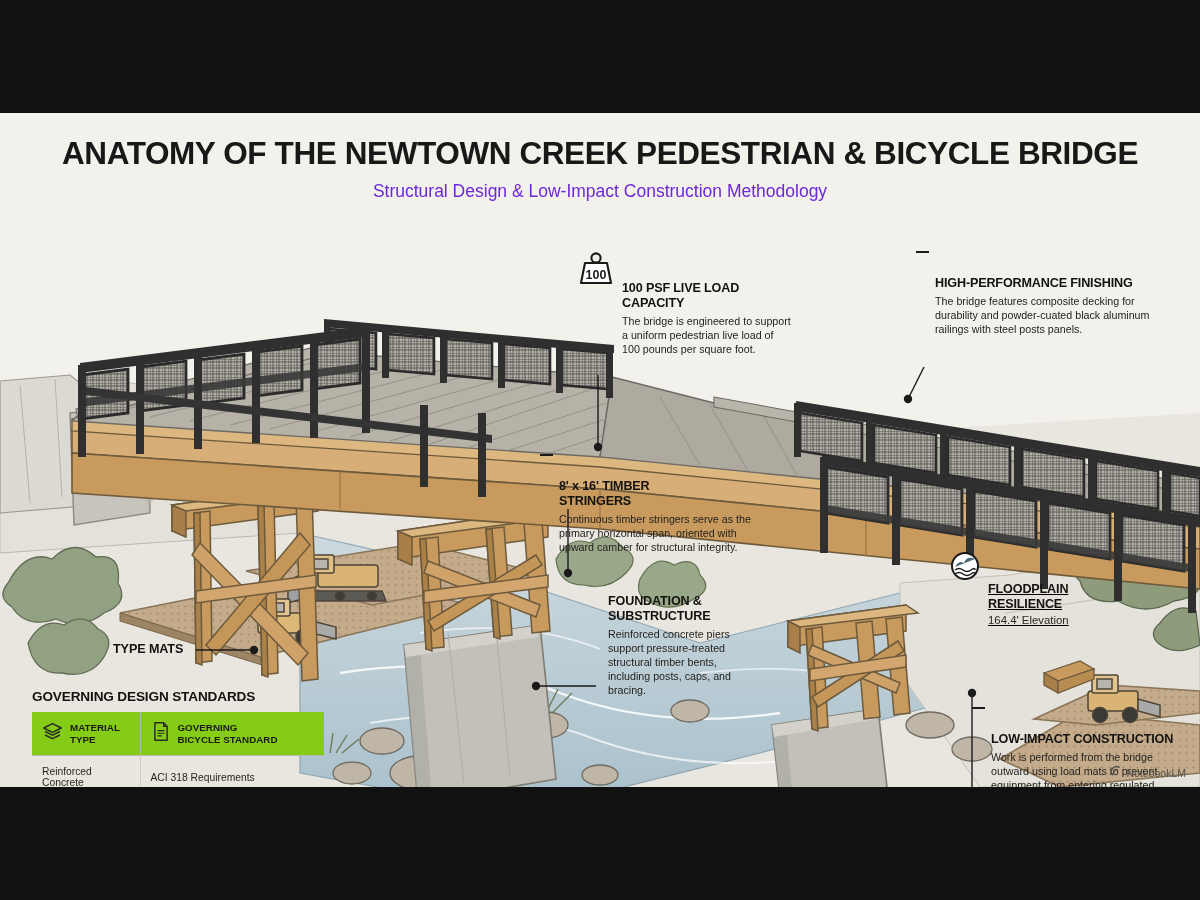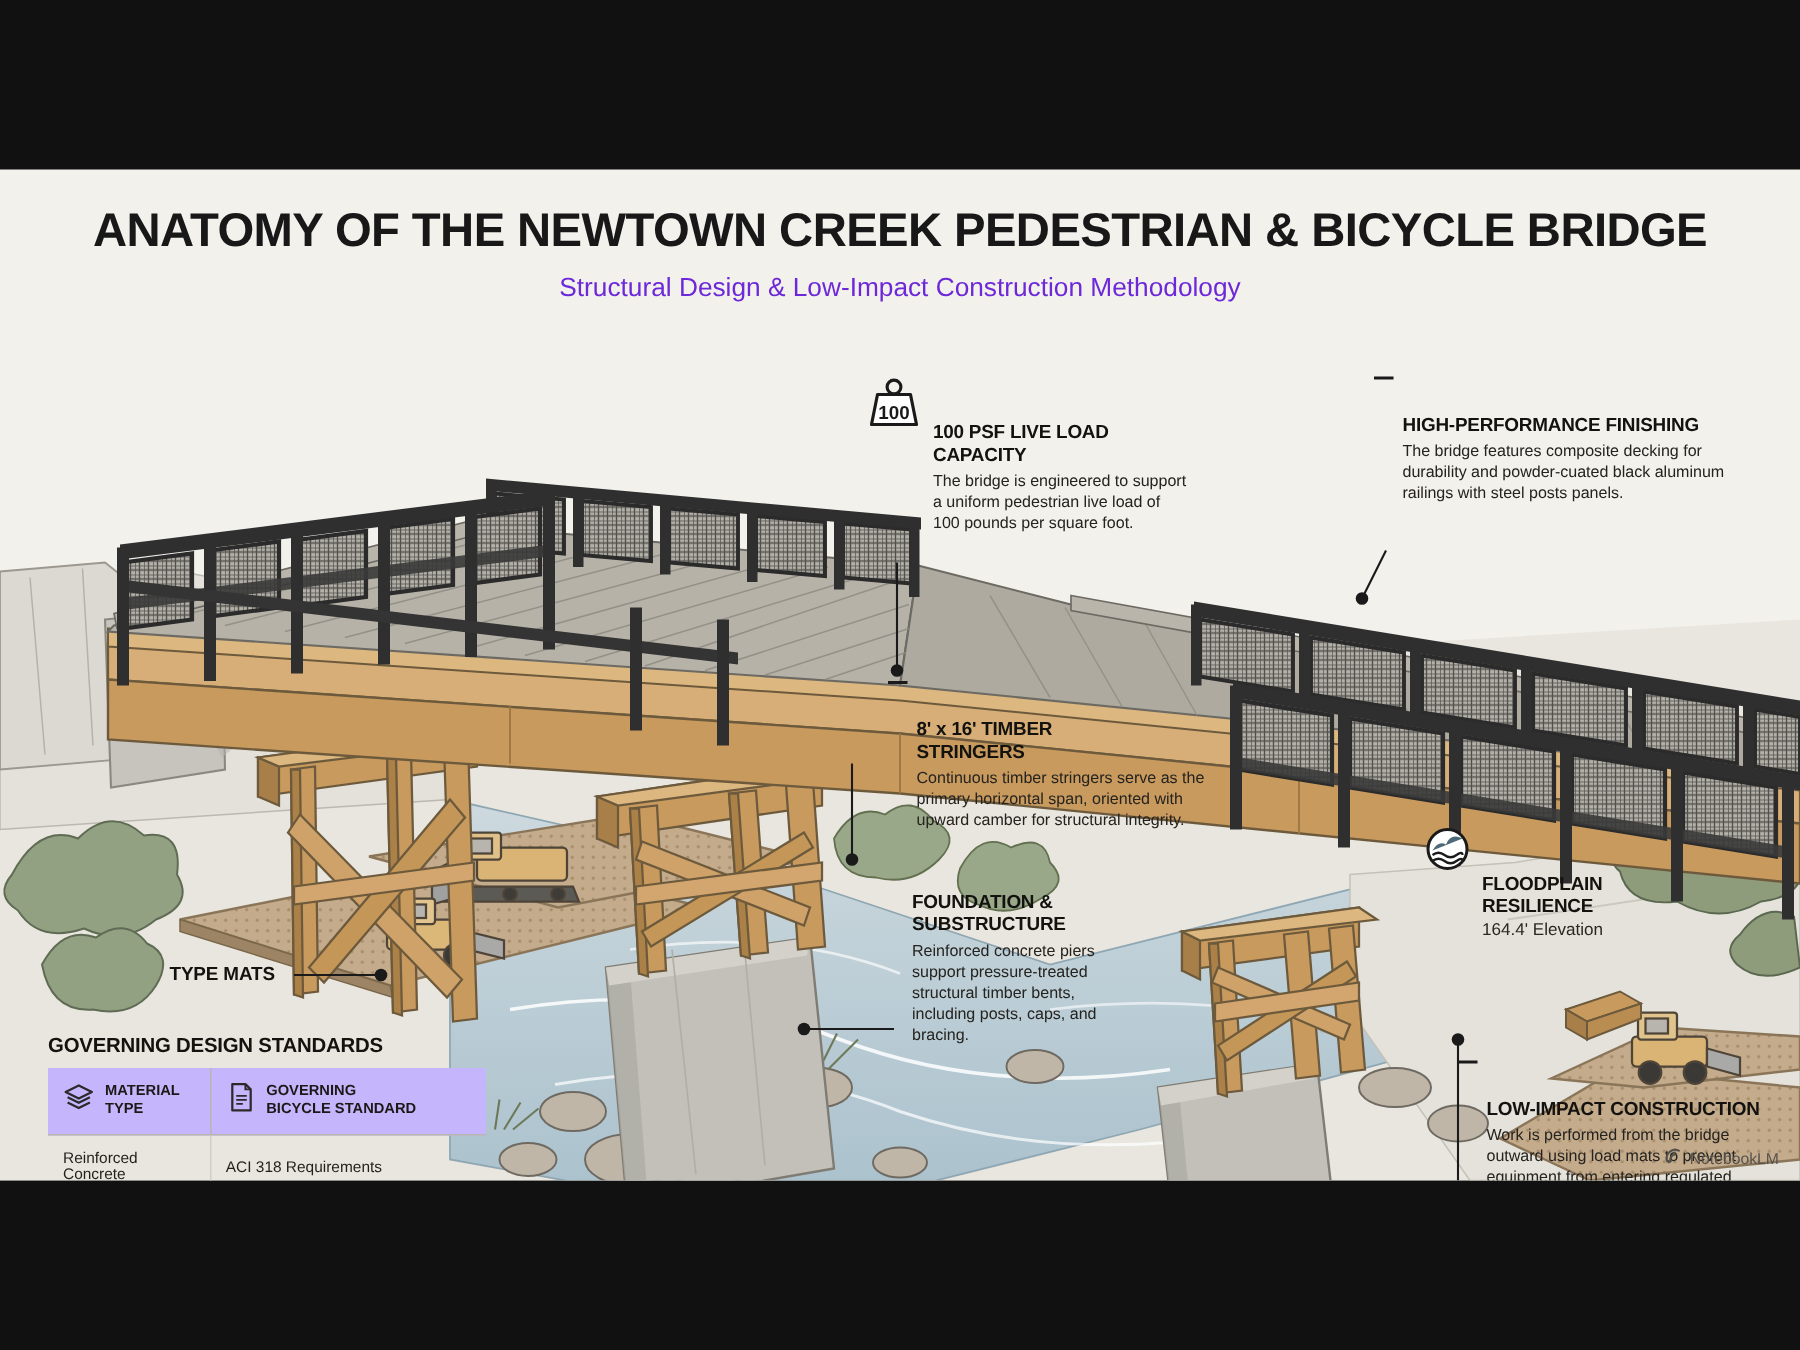--- a/index.html
+++ b/index.html
@@ -60,21 +60,21 @@
   }
 
   
   #std-table { position: absolute; left: 32px; top: 576px; width: 292px; }
   #std-title {
     font-size: 13.6px; font-weight: 800; color: #14120f;
     letter-spacing: -0.15px; margin-bottom: 8px;
   }
   table { border-collapse: collapse; width: 292px; }
   thead td {
-    background: #c4b5fd; padding: 9px 9px 9px 10px; vertical-align: middle;
+    background: #84cc16; padding: 9px 9px 9px 10px; vertical-align: middle;
     border-bottom: 1px solid #b8b6af;
   }
   .th-wrap { display: flex; align-items: center; gap: 7px; }
   .th-text { font-size: 9.8px; font-weight: 800; color: #1b1916; line-height: 1.18; }
   tbody td {
     padding: 10px 9px 10px 10px; font-size: 10.3px; color: #221f1c;
     border-bottom: 1px solid #cfcdc6; font-weight: 500;
   }
   tbody tr td:first-child { border-right: 1px solid #cfcdc6; width: 108px; }
   thead td:first-child { border-right: 1px solid #b8b6af; width: 108px; }
@@ -451,36 +451,36 @@
     <div class="callout" style="left:916px; top:132px; width:262px;">
       <div class="co-row">
         <div class="co-dash"></div>
         <div>
           <div class="co-head">HIGH-PERFORMANCE FINISHING</div>
           <div class="co-body" style="max-width:228px;">The bridge features composite decking for durability and powder-cuated black aluminum railings with steel posts panels.</div>
         </div>
       </div>
     </div>
 
-    <div class="callout" style="left:592px; top:335px; width:220px;">
+    <div class="callout" style="left:540px; top:335px; width:220px;">
       <div class="co-row">
         <div class="co-dash"></div>
         <div>
           <div class="co-head" style="max-width:110px;">8' x 16' TIMBER STRINGERS</div>
           <div class="co-body" style="max-width:200px;">Continuous timber stringers serve as the primary horizontal span, oriented with upward camber for structural integrity.</div>
         </div>
       </div>
     </div>
 
     <div class="callout" style="left:608px; top:450px; width:200px;">
       <div class="co-head" style="max-width:120px;">FOUNDATION &amp; SUBSTRUCTURE</div>
       <div class="co-body" style="max-width:150px;">Reinforced concrete piers support pressure-treated structural timber bents, including posts, caps, and bracing.</div>
     </div>
 
-    <div class="callout" style="left:950px; top:438px; width:200px;">
+    <div class="callout" style="left:950px; top:438px; width:200px;text-decoration:underline;">
       <div class="co-row">
         <div class="co-ico">
           <svg width="30" height="30" viewBox="0 0 30 30">
             <circle cx="15" cy="15" r="13" fill="#fff" stroke="#1a1a1a" stroke-width="2"></circle>
             <path d="M5 16 q4 -7 9 -4 q3 -8 11 -4" fill="#2f4f5f" opacity="0.85"></path>
             <path d="M5 19 q4 -3 8 0 t8 0 t4 0" stroke="#1a1a1a" stroke-width="1.5" fill="none"></path>
             <path d="M5 23 q4 -3 8 0 t8 0 t4 0" stroke="#1a1a1a" stroke-width="1.5" fill="none"></path>
           </svg>
         </div>
         <div>

